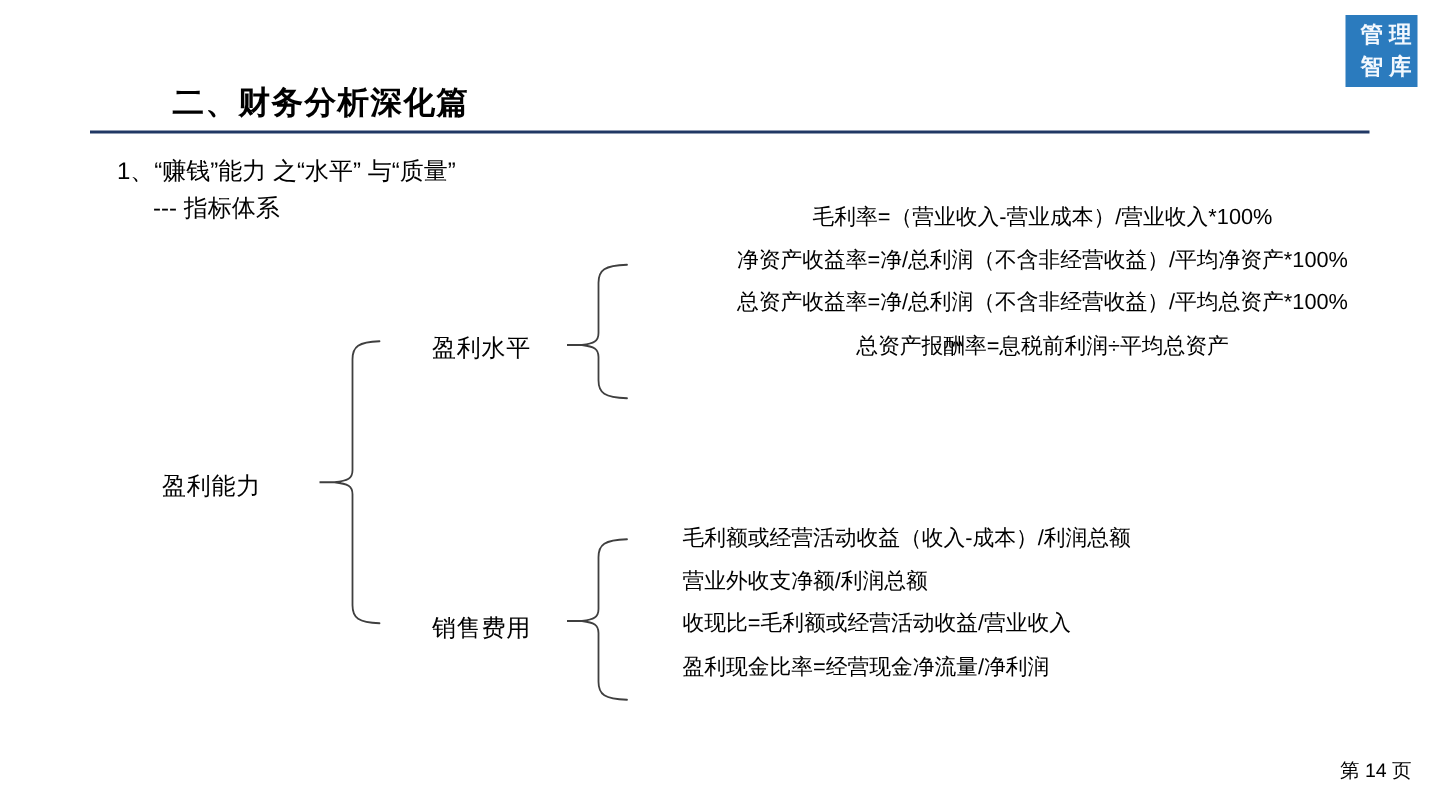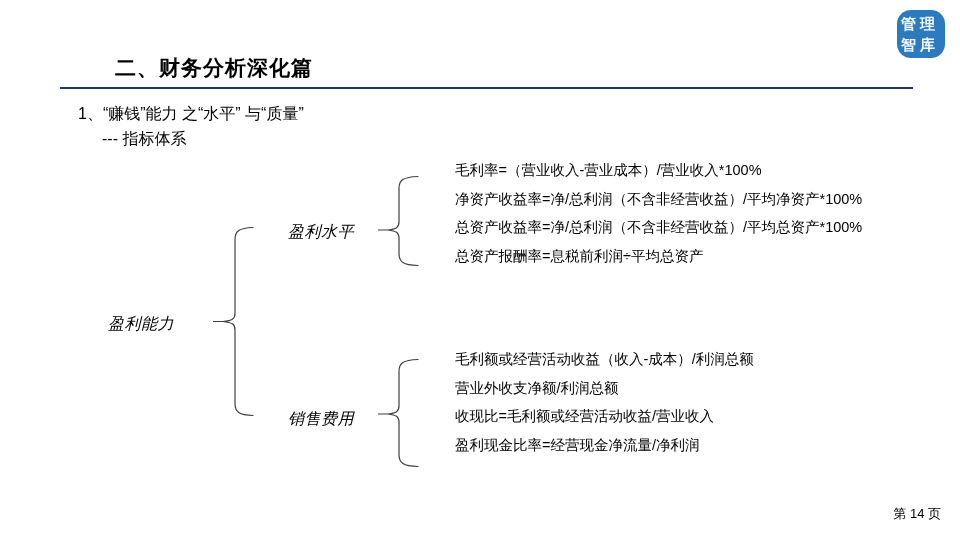--- a/index.html
+++ b/index.html
@@ -9,32 +9,32 @@
     overflow:hidden; margin:0 auto;
   }
   .abs { position:absolute; }
   .title {
     left:115px; top:54px; font-size:21px; font-weight:bold;
     letter-spacing:1px; white-space:nowrap;
   }
   .title-rule { left:60px; top:87px; width:853px; height:2px; background:#203864; }
   .subtitle1 { left:78px; top:104px; font-size:16px; white-space:nowrap;text-align:right; }
   .subtitle2 { left:102px; top:129px; font-size:16px; white-space:nowrap; }
-  .node-label { font-size:16px; white-space:nowrap; letter-spacing:0.5px;font-style:italic; }
+  .node-label { font-size:16px; white-space:nowrap; letter-spacing:0.5px; }
   .root-label   { left:108px; top:314px; }
   .branch1-label{ left:288px; top:222px; }
   .branch2-label{ left:288px; top:409px; }
   .formulas { left:455px; width:480px; }
-  .formulas-1 { top:156px; }
+  .formulas-1 { top:131px;text-align:center; }
   .formulas-2 { top:345px; }
   .f-line { height:28.5px; line-height:28.5px; font-size:14.5px; white-space:nowrap; }
   .brace path { fill:none; stroke:#3f3f3f; stroke-width:1.2; stroke-linecap:round; }
   .logo {
     left:897px; top:10px; width:48px; height:48px; background:#2B7BBE;
-    border-radius:14px; color:#f2f8fe; text-align:left;
+    border-radius:0; color:#f2f8fe; text-align:right;
     font-size:15px; line-height:21px; padding-top:3px; box-sizing:border-box;
     letter-spacing:4px; text-indent:4px; font-weight:bold;
   }
   .page-num { right:19px; top:505px; font-size:13px; white-space:nowrap; }
 </style>
 </head>
 <body>
 
 <div class="slide">
 

